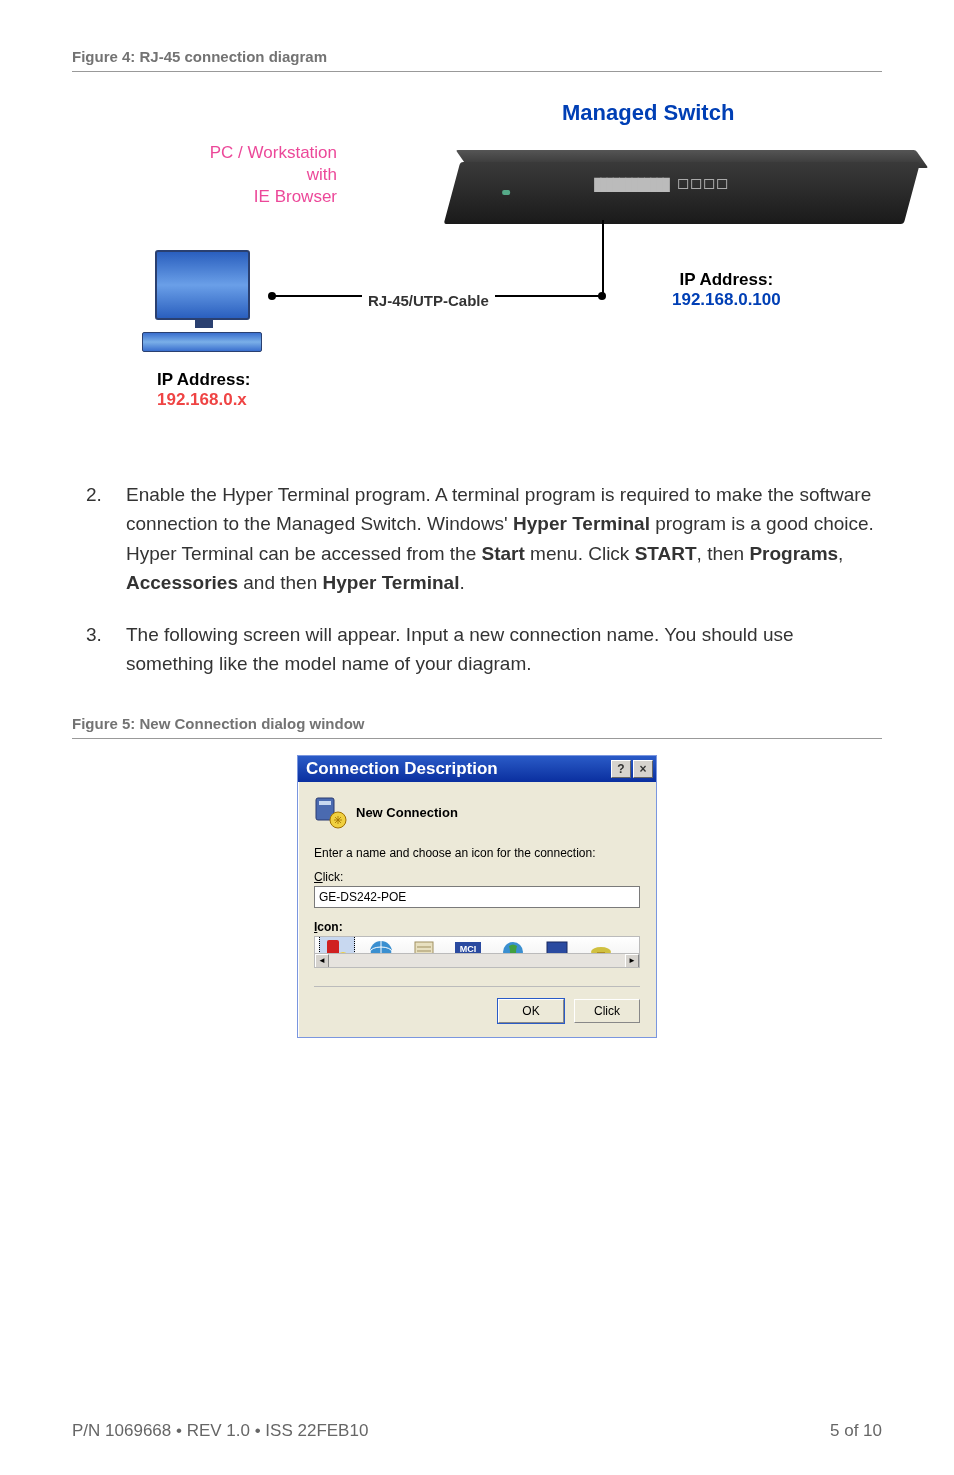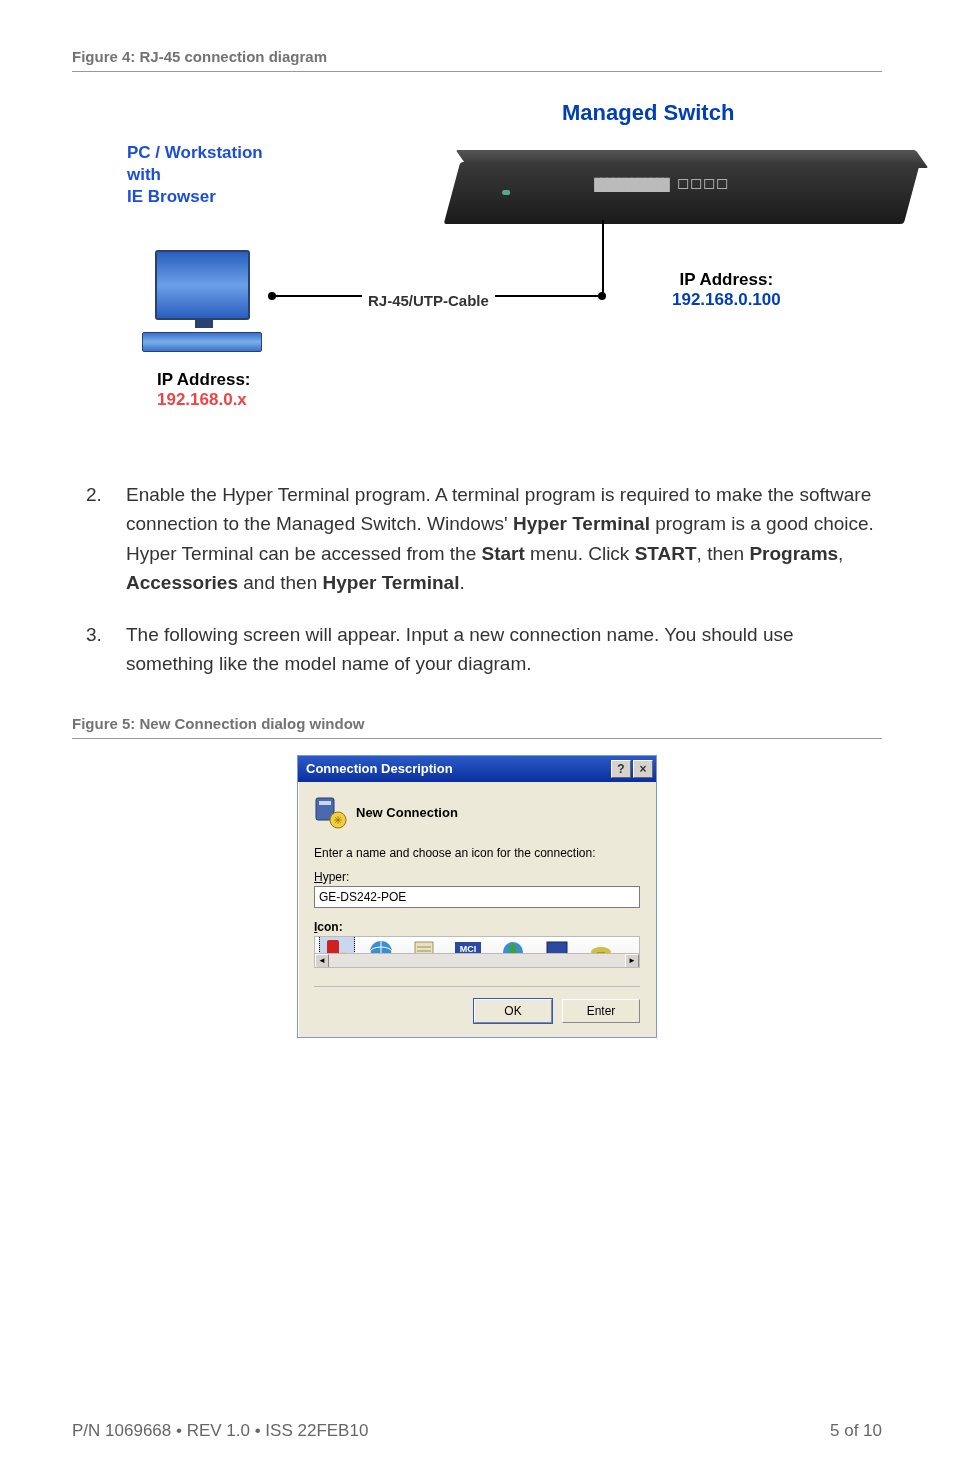--- a/index.html
+++ b/index.html
@@ -5,21 +5,21 @@
   * { box-sizing: border-box; margin: 0; padding: 0; }
   html, body { width: 954px; background: #fff; font-family: Arial, Helvetica, sans-serif; color: #333; }
   .page { padding: 48px 72px 40px 72px; min-height: 1475px; position: relative; }
 
   .fig-caption { font-weight: bold; font-size: 15px; color: #737373; margin-bottom: 6px; }
   hr.rule { border: none; border-top: 1px solid #999; margin: 4px 0 28px 0; }
 
   
   .diagram { position: relative; height: 340px; margin-bottom: 40px; }
   .managed-title { position: absolute; top: 0; left: 490px; font-weight: bold; font-size: 22px; color: #003fb5; }
-  .pc-label { position: absolute; top: 42px; left: 55px; width: 210px; text-align: left; font-weight: bold; font-size: 17px; color: #1d4ed8; line-height: 1.3; }
+  .pc-label { position: absolute; top: 42px; left: 55px; width: 210px; text-align: right; font-weight: normal; font-size: 17px; color: #ec4899; line-height: 1.3; }
   .switch { position: absolute; top: 62px; left: 380px; width: 460px; }
   .switch-body { position: relative; width: 460px; height: 62px; background: linear-gradient(#3a3a3a,#1a1a1a); border-radius: 3px; transform: skewX(-15deg); }
   .switch-top { position: absolute; top: -12px; left: 10px; width: 460px; height: 18px; background: linear-gradient(#555,#333); border-radius: 2px; transform: skewX(35deg); }
   .switch-ports { position: absolute; top: 16px; left: 140px; color: #bbb; font-family: monospace; font-size: 12px; letter-spacing: -1px; transform: skewX(15deg); }
   .switch-led { position: absolute; top: 28px; left: 50px; width: 8px; height: 5px; background: #5a8; border-radius: 2px; transform: skewX(15deg); }
   .switch-sq { display: inline-block; width: 10px; height: 10px; border: 1px solid #aaa; margin-left: 3px; }
 
   .pc { position: absolute; top: 150px; left: 65px; width: 130px; }
   .monitor { width: 95px; height: 70px; background: linear-gradient(#2a5fbe,#6a9fe8,#2a5fbe); border: 2px solid #2a4070; border-radius: 3px; margin: 0 auto; position: relative; }
   .monitor:after { content: ""; position: absolute; bottom: -10px; left: 38px; width: 18px; height: 10px; background: #2a4070; }
@@ -42,40 +42,40 @@
   ol.steps { list-style: none; margin: 0 0 36px 0; padding: 0; }
   ol.steps li { display: flex; font-size: 19px; line-height: 1.55; color: #333; margin-bottom: 22px; }
   ol.steps .num { width: 54px; flex-shrink: 0; text-align: left; padding-left: 14px; }
   ol.steps .body { flex: 1; }
   ol.steps b { font-weight: bold; }
 
   
   .dialog-wrap { display: flex; justify-content: center; padding-top: 4px; }
   .dialog { width: 360px; background: #ece9d8; border: 1px solid #7a96df; font-family: Tahoma, Arial, sans-serif; font-size: 12px; color: #000; box-shadow: 1px 1px 0 #fff inset; }
   .titlebar { height: 26px; background: linear-gradient(#2a5bc7,#0a2f9f); color: #fff; font-weight: bold; display: flex; align-items: center; padding: 0 3px 0 8px; }
-  .titlebar .t { flex: 1; font-size: 13px; }
+  .titlebar .t { flex: 1; font-size: 17px; }
   .titlebar .btn { width: 20px; height: 18px; background: #d6d3ce; border: 1px solid #fff; border-right-color: #666; border-bottom-color: #666; margin-left: 2px; display: flex; align-items: center; justify-content: center; color: #333; font-weight: bold; font-size: 12px; line-height: 1; }
   .dlg-body { padding: 14px 16px 14px 16px; }
   .nc-row { display: flex; align-items: center; margin-bottom: 16px; }
   .nc-icon { width: 34px; height: 34px; margin-right: 8px; position: relative; }
   .nc-icon svg { width: 34px; height: 34px; }
   .nc-label { font-size: 13px; font-weight: bold; }
   .prompt { margin-bottom: 10px; }
   .underline-first::first-letter { text-decoration: underline; }
   .field-label { margin-bottom: 2px; }
   .textbox { width: 100%; height: 22px; border: 1px solid #7a7a7a; background: #fff; padding: 2px 4px; font-family: Tahoma, Arial; font-size: 12px; }
   .icon-label { margin: 12px 0 2px 0; font-weight: bold; }
   .icon-row { height: 32px; border: 1px solid #bbb; background: linear-gradient(#fff,#eee); display: flex; align-items: center; padding: 4px 4px 4px 4px; position: relative; overflow: hidden; }
   .icon-row .ic { width: 36px; height: 36px; margin-right: 8px; display: flex; align-items: center; justify-content: center; }
   .ic.sel { border: 1px dotted #000; background: #c8d8f0; }
   .scrollbar { position: absolute; bottom: 0; left: 0; right: 0; height: 14px; background: #e6e3de; border-top: 1px solid #bbb; display: flex; justify-content: space-between; }
   .sb-btn { width: 14px; height: 14px; background: #d6d3ce; border: 1px solid #fff; border-right-color: #888; border-bottom-color: #888; display: flex; align-items: center; justify-content: center; font-size: 8px; }
   .dlg-sep { border: none; border-top: 1px solid #bbb; margin: 18px 0 12px 0; }
   .btn-row { display: flex; justify-content: flex-end; gap: 10px; }
-  .winbtn { width: 78px; height: 24px; background: #ece9d8; border: 1px solid #888; border-top-color: #fff; border-left-color: #fff; font-size: 12px; display: flex; align-items: center; justify-content: center; cursor: pointer; }
+  .winbtn { width: 66px; height: 24px; background: #ece9d8; border: 1px solid #888; border-top-color: #fff; border-left-color: #fff; font-size: 12px; display: flex; align-items: center; justify-content: center; cursor: pointer; }
   .winbtn.default { box-shadow: 0 0 0 1px #2a5bc7; }
 
   .footer { position: absolute; bottom: 34px; left: 72px; right: 72px; display: flex; justify-content: space-between; font-size: 17px; color: #666; }
 </style>
 </head>
 <body>
 
 <div class="page">
 
   <div class="fig-caption">Figure 4: RJ-45 connection diagram</div>
@@ -145,21 +145,21 @@
             <svg viewBox="0 0 34 34">
               <rect x="2" y="2" width="18" height="22" rx="2" fill="#4a6ab0" stroke="#2a3a70"></rect>
               <rect x="5" y="5" width="12" height="4" fill="#c8d8f0"></rect>
               <circle cx="24" cy="24" r="8" fill="#f0d040" stroke="#a07000"></circle>
               <path d="M20 24 h8 M24 20 v8 M21 21 l6 6 M27 21 l-6 6" stroke="#a07000" stroke-width="0.8"></path>
             </svg>
           </span>
           <span class="nc-label">New Connection</span>
         </div>
         <div class="prompt">Enter a name and choose an icon for the connection:</div>
-        <div class="field-label underline-first">Hyper:</div>
+        <div class="field-label underline-first">Click:</div>
         <input class="textbox" value="GE-DS242-POE" style="">
         <div class="icon-label underline-first">Icon:</div>
         <div class="icon-row">
           <div class="ic sel">
             <svg width="28" height="28" viewBox="0 0 28 28">
                 <rect x="4" y="2" width="12" height="16" rx="2" fill="#d02020"></rect>
                 <circle cx="20" cy="20" r="6" fill="#f0d040"></circle>
               </svg>
           </div>
           <div class="ic">
@@ -201,21 +201,21 @@
               </svg>
           </div>
           <div class="scrollbar">
             <div class="sb-btn">◄</div>
             <div class="sb-btn">►</div>
           </div>
         </div>
         <hr class="dlg-sep">
         <div class="btn-row">
           <div class="winbtn default">OK</div>
-          <div class="winbtn">Enter</div>
+          <div class="winbtn">Click</div>
         </div>
       </div>
     </div>
   </div>
 
   <div class="footer">
     <span>P/N 1069668 • REV 1.0 • ISS 22FEB10</span>
     <span>5 of 10</span>
   </div>
 

